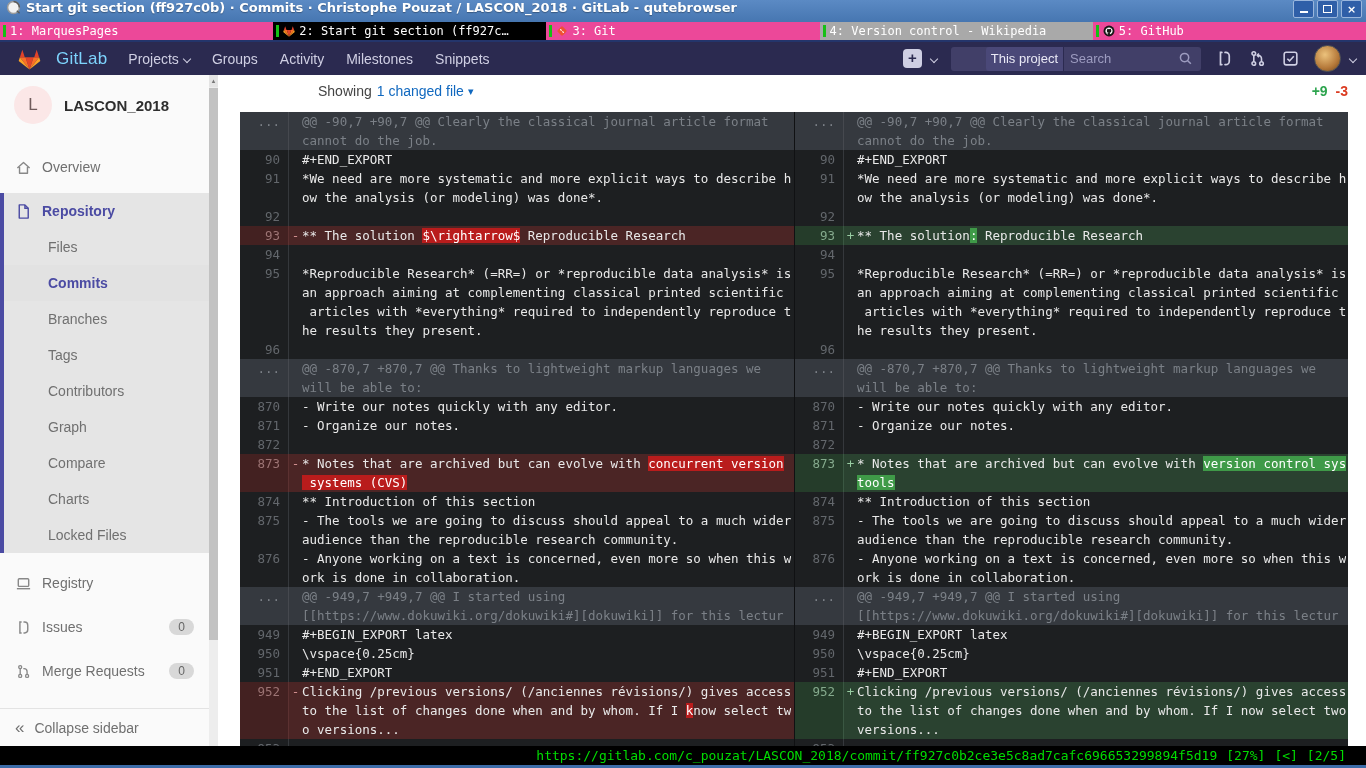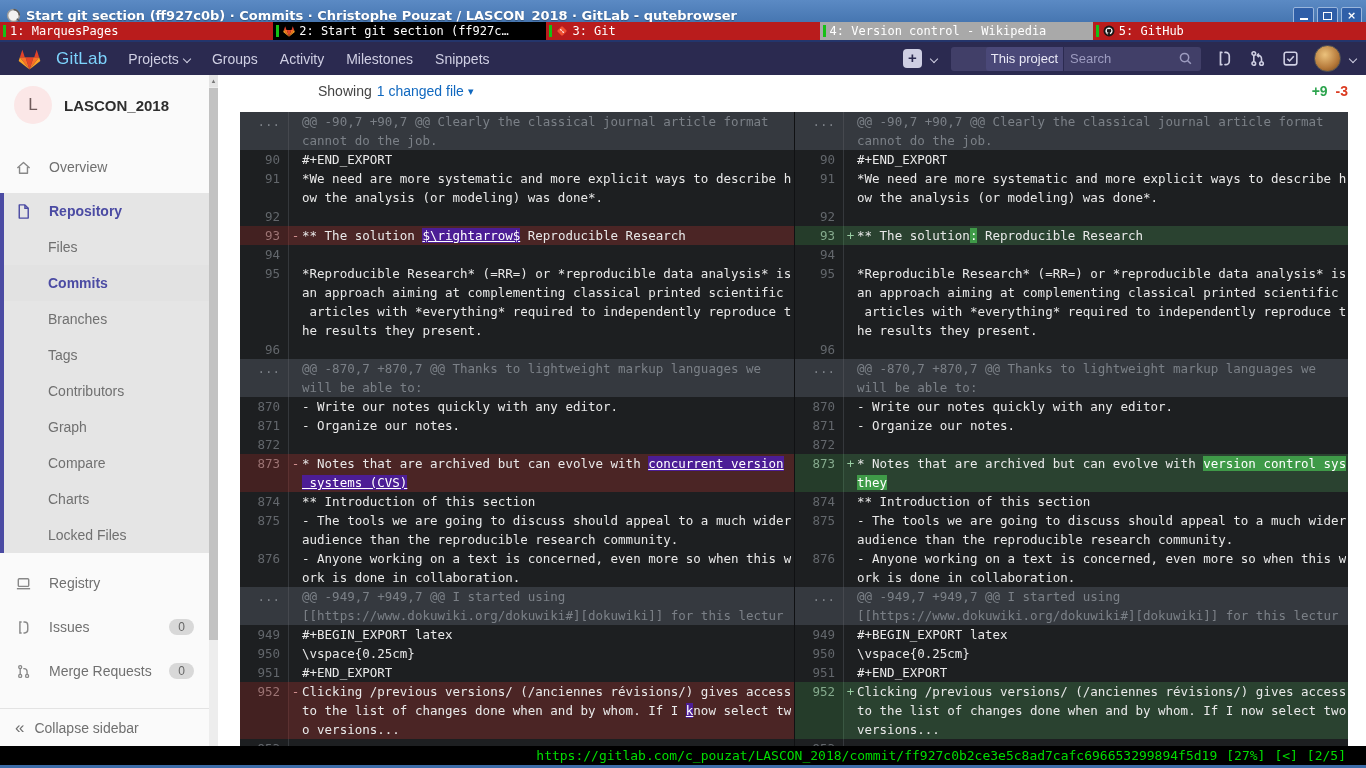--- a/index.html
+++ b/index.html
@@ -1,35 +1,35 @@
 <!DOCTYPE html>
 <html><head>
 <meta charset="utf-8">
 <style>
   html,body{margin:0;padding:0;}
   body{width:1366px;height:768px;position:relative;overflow:hidden;background:#fff;
        font-family:"Liberation Sans",sans-serif;-webkit-font-smoothing:antialiased;}
   .abs{position:absolute;left:0;right:0;}
 
   
-  #titlebar{top:0;height:31px;background:linear-gradient(#5b8ac4,#3e6ea9);display:flex;align-items:center;
+  #titlebar{top:0;height:31px;background:linear-gradient(#5b8ac4,#3e6ea9);display:flex;
             padding:0 4px;color:#fff;font:bold 13px "DejaVu Sans",sans-serif;}
   #titlebar .qicon{width:15px;height:15px;margin:0 5px 0 2px;flex:none;}
   #titlebar .ttext{white-space:nowrap;overflow:hidden;text-shadow:0 1px 1px rgba(0,0,0,.3);}
   .winbtns{margin-left:auto;display:flex;gap:3px;}
   .wbtn{width:19px;height:16px;background:#2f5fa8;border:1px solid #9ab6dc;border-radius:2px;
         display:flex;align-items:center;justify-content:center;color:#fff;}
   .glyph-min{width:8px;height:2px;background:#fff;margin-top:6px;}
   .glyph-max{width:7px;height:6px;border:1.5px solid #fff;}
   .glyph-close{font:bold 11px "DejaVu Sans",sans-serif;line-height:1;}
 
   
   #tabbar{top:22px;height:18px;display:flex;background:#808080;font:12px "DejaVu Sans Mono",monospace;}
   .tab{flex:1 1 0;display:flex;align-items:center;color:#fff;overflow:hidden;white-space:nowrap;padding-left:3px;}
-  .tab.odd{background:#b91c1c}.tab.even{background:#a9a9a9}.tab.sel{background:#000}
+  .tab.odd{background:#ec4899}.tab.even{background:#a9a9a9}.tab.sel{background:#000}
   .tab .ind{width:3px;height:12px;background:#15c015;margin-right:4px;flex:none;}
   .tab .fav{width:12px;height:12px;margin-right:4px;flex:none;}
   .tab .tlabel{overflow:hidden;text-overflow:clip;}
   #navstrip{top:40px;height:2px;background:#24356b;}
 
   
   #navbar{top:42px;height:33px;background:#2b2a50;display:flex;align-items:center;padding:0 10px;
           color:#cfcfe3;font-size:14px;}
   .brand{display:flex;align-items:center;margin:0 10px 0 8px;}
   .brand svg{width:23px;height:22px;}
@@ -55,21 +55,21 @@
   
   #page{top:75px;height:671px;background:#fff;}
   #page,.pg{position:absolute;}
 
   
   #sidebar{left:0;top:0;width:209px;height:671px;background:#fafafa;font-size:14px;color:#707070;}
   .proj{display:flex;align-items:center;gap:12px;padding:10px 14px;height:40px;}
   .proj-avatar{width:38px;height:38px;border-radius:50%;background:#fbe7e7;color:#705c5c;
                display:flex;align-items:center;justify-content:center;font-size:17px;}
   .proj-name{color:#2e2e2e;font-weight:600;font-size:15px;}
-  .sb-item{height:36px;display:flex;align-items:center;gap:17px;padding:0 15px;white-space:nowrap;}
+  .sb-item{height:36px;display:flex;align-items:center;gap:10px;padding:0 15px;white-space:nowrap;}
   .sb-item svg{flex:none;}
   .repo-sec{background:#e5e5e5;border-left:4px solid #4b4ba3;}
   .repo-sec .sb-item{padding-left:11px;}
   .repo-head{color:#4b4ba3;font-weight:600;}
   .sub{padding-left:44px !important;height:36px;display:flex;align-items:center;}
   .sub.active{background:#e2e2e2;color:#4b4ba3;font-weight:700;}
   .badge{margin-left:auto;background:#d8d8d8;color:#666;border-radius:9px;padding:1px 9px;font-size:12px;}
   .mt14{margin-top:14px}.mt8{margin-top:8px}.mt12{margin-top:12px}
   #collapse{position:absolute;bottom:0;left:0;width:209px;height:38px;border-top:1px solid #e3e3e3;
             display:flex;align-items:center;gap:10px;padding:0 15px;background:#fafafa;box-sizing:border-box;}
@@ -95,21 +95,21 @@
   .dnum{width:40px;flex:none;text-align:right;padding-right:8px;color:#63676c;border-right:1px solid #35383c;}
   .dcode{flex:1;display:flex;overflow:hidden;}
   .dmark{width:13px;flex:none;text-align:center;}
   .dtext{white-space:pre;overflow:hidden;}
   .drow.hunk{background:#35393f;}
   .drow.hunk .dnum{color:#7b8087;border-right-color:#46494f;}
   .drow.hunk .dtext{color:#7b8087;}
   .drow.del .dcode{background:#4b2525;}
   .drow.del .dnum{background:#432121;color:#9c7474;border-right-color:#5c3131;}
   .drow.del .dmark{color:#cf8d8d;}
-  .drow.del .hl{background:#4c1d95;color:#fff;text-decoration:underline;}
+  .drow.del .hl{background:#b91c1c;color:#fff;}
   .drow.add .dcode{background:#2a4230;}
   .drow.add .dnum{background:#253c2a;color:#85aa8d;border-right-color:#3a5742;}
   .drow.add .dmark{color:#97cba1;}
   .drow.add .hl{background:#3f9a48;color:#fff;}
 
   
   #statusbar{top:746px;height:19px;background:#000;display:flex;align-items:center;justify-content:flex-end;
              gap:9px;padding-right:20px;font:13px "DejaVu Sans Mono",monospace;color:#00dd00;white-space:nowrap;}
   #framebottom{top:765px;height:3px;background:#3c6ca8;}
 </style>
@@ -548,21 +548,21 @@
           <div class="dnum">872</div>
           <div class="dcode">
             <span class="dmark"> </span>
             <div class="dtext"><div class="dline">&nbsp;</div></div>
           </div>
         </div>
         <div class="drow add">
           <div class="dnum">873</div>
           <div class="dcode">
             <span class="dmark">+</span>
-            <div class="dtext"><div class="dline"><span>* Notes that are archived but can evolve with </span><span class="hl">version control sys</span></div><div class="dline"><span class="hl">they</span></div></div>
+            <div class="dtext"><div class="dline"><span>* Notes that are archived but can evolve with </span><span class="hl">version control sys</span></div><div class="dline"><span class="hl">tools</span></div></div>
           </div>
         </div>
         <div class="drow ctx">
           <div class="dnum">874</div>
           <div class="dcode">
             <span class="dmark"> </span>
             <div class="dtext"><div class="dline"><span>** Introduction of this section</span></div></div>
           </div>
         </div>
         <div class="drow ctx">

